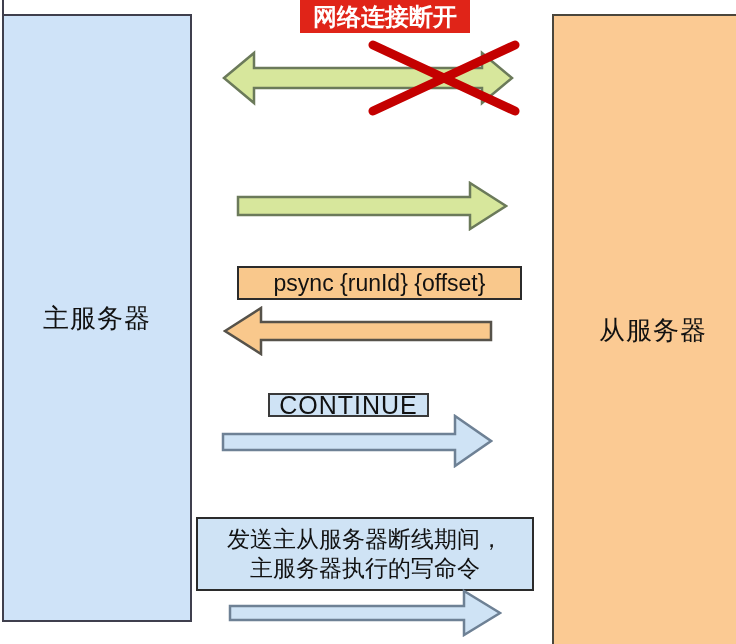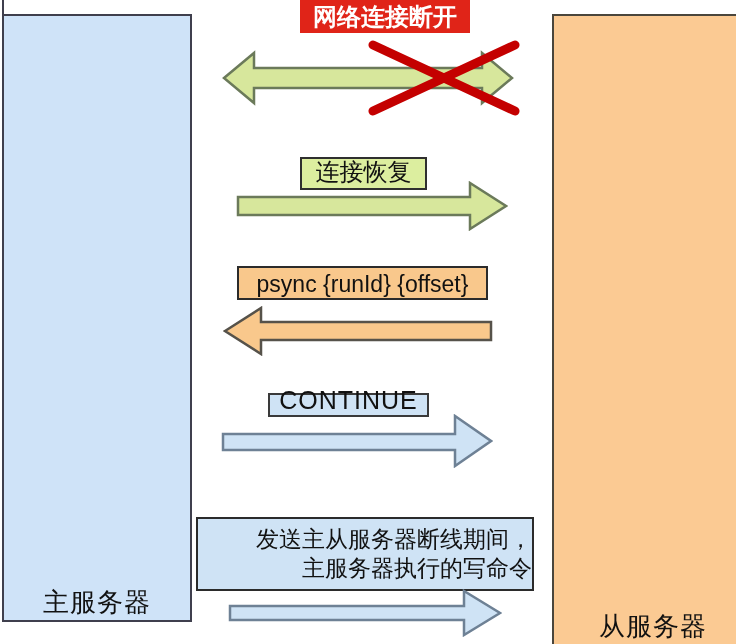--- a/index.html
+++ b/index.html
@@ -6,21 +6,21 @@
   .stage {
     position: relative;
     width: 736px;
     height: 644px;
     background: #ffffff;
     overflow: hidden;
     font-family: "Liberation Sans", "DejaVu Sans", sans-serif;
     color: #111111;
   }
   .abs { position: absolute; box-sizing: border-box; }
-  .center { display: flex; align-items: flex-end; justify-content: center; }
+  .center { display: flex; align-items: center; justify-content: center; }
 
   
   .server-rect { font-size: 26px; letter-spacing: 1px; }
   .master-rect {
     left: 2px; top: 14px; width: 190px; height: 608px;
     border: 2px solid #3f3f4d;
   }
   .slave-rect {
     left: 552px; top: 14px; width: 184px; height: 630px;
     border-top: 2px solid #4a463c;
@@ -33,21 +33,21 @@
   
   .disconnect-label {
     left: 300px; top: 0; width: 170px; height: 33px;
     color: #ffffff; font-weight: bold; font-size: 24px;
   }
   .reconnect-label {
     left: 300px; top: 157px; width: 127px; height: 33px;
     border: 2px solid #2f2f2f; font-size: 24px;
   }
   .psync-label {
-    left: 237px; top: 266px; width: 251px; height: 34px;
+    left: 237px; top: 266px; width: 285px; height: 34px;
     border: 2px solid #2b2b2b; font-size: 23px;
   }
   .continue-label {
     left: 268px; top: 393px; width: 161px; height: 24px;
     border: 2px solid #3a3a3a; font-size: 25px; letter-spacing: 1px;
   }
   .send-box {
     left: 196px; top: 517px; width: 338px; height: 74px;
     border: 2px solid #2b2b2b; font-size: 23px; line-height: 29px;
     text-align: center; flex-direction: column;
@@ -77,23 +77,20 @@
 
   <svg class="arrow" style="left:222px; top:48px;" width="292" height="60" viewBox="0 0 292 60">
     <polygon points="2,30 32,5 32,20 260,20 260,5 290,30 260,55 260,40 32,40 32,55" stroke-width="2.5" stroke-linejoin="miter" fill="#d7e79c" stroke="#6b7a5a"></polygon>
   </svg>
 
   <svg class="arrow" style="left:368px; top:38px;" width="152" height="80" viewBox="0 0 152 80">
     <line x1="5" y1="7" x2="147" y2="73" stroke-width="9" stroke-linecap="round" stroke="#c40000"></line>
     <line x1="5" y1="73" x2="147" y2="7" stroke-width="9" stroke-linecap="round" stroke="#c40000"></line>
   </svg>
 
-  <div class="abs center reconnect-label" style="background-color: rgb(220, 238, 159);">
-    <span>连接恢复</span>
-  </div>
 
   <svg class="arrow" style="left:236px; top:181px;" width="272" height="50" viewBox="0 0 272 50">
     <polygon points="2,16 234,16 234,2 270,25 234,48 234,34 2,34" stroke-width="2.5" fill="#d7e79c" stroke="#6b7a5a"></polygon>
   </svg>
 
   <div class="abs center psync-label" style="background-color: rgb(249, 200, 140);">
     <span>psync {runId} {offset}</span>
   </div>
 
   <svg class="arrow" style="left:223px; top:306px;" width="270" height="50" viewBox="0 0 270 50">

